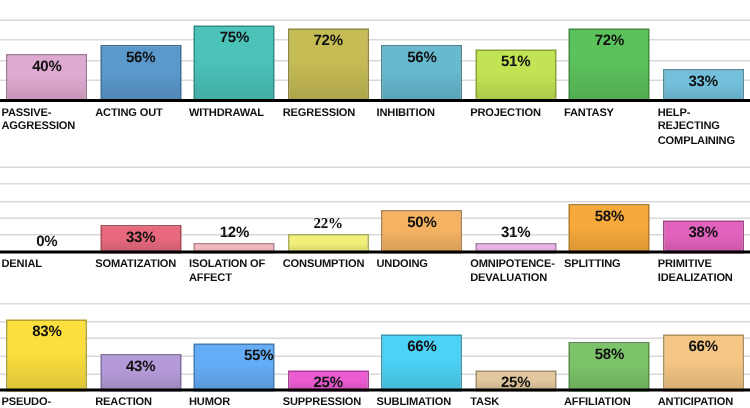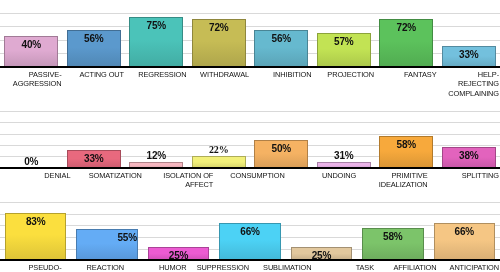--- a/index.html
+++ b/index.html
@@ -95,23 +95,23 @@
     padding-bottom: 2px;
     padding-top: 0;
   }
   .labels {
     display: flex;
     width: 500px;
     padding-top: 2px;
   }
   .label-cell {
     flex: 1 1 0;
-    text-align: right;
+    text-align: left;
     font-size: 7.4px;
-    font-weight: normal;
+    font-weight: bold;
     color: #111111;
     line-height: 1.25;
     letter-spacing: -0.1px;
     padding: 0 1px;
     box-sizing: border-box;
     text-transform: uppercase;
   }
   .row-gap {
     width: 500px;
   }
@@ -150,41 +150,41 @@
               <div class="bar-value">72%</div>
             </div>
           </div>
           <div class="bar-cell">
             <div class="bar" style="height: 38.08px; background: linear-gradient(rgb(102, 185, 207) 0%, rgb(102, 185, 207) 45%, rgb(90, 163, 182) 100%); border: 1px solid rgb(73, 133, 149);">
               <div class="bar-value">56%</div>
             </div>
           </div>
           <div class="bar-cell">
             <div class="bar" style="height: 34.68px; background: linear-gradient(rgb(194, 227, 84) 0%, rgb(194, 227, 84) 45%, rgb(171, 200, 74) 100%); border: 1px solid rgb(140, 163, 60);">
-              <div class="bar-value">57%</div>
+              <div class="bar-value">51%</div>
             </div>
           </div>
           <div class="bar-cell">
             <div class="bar" style="height: 48.96px; background: linear-gradient(rgb(92, 194, 92) 0%, rgb(92, 194, 92) 45%, rgb(81, 171, 81) 100%); border: 1px solid rgb(66, 140, 66);">
               <div class="bar-value">72%</div>
             </div>
           </div>
           <div class="bar-cell">
             <div class="bar" style="height: 22.44px; background: linear-gradient(rgb(115, 192, 221) 0%, rgb(115, 192, 221) 45%, rgb(101, 169, 194) 100%); border: 1px solid rgb(83, 138, 159);">
               <div class="bar-value">33%</div>
             </div>
           </div>
         </div>
       <div class="baseline"></div>
     </div>
     <div class="labels" id="labels-0">
         <div class="label-cell">PASSIVE-AGGRESSION</div>
         <div class="label-cell">ACTING OUT</div>
+        <div class="label-cell">WITHDRAWAL</div>
         <div class="label-cell">REGRESSION</div>
-        <div class="label-cell">WITHDRAWAL</div>
         <div class="label-cell">INHIBITION</div>
         <div class="label-cell">PROJECTION</div>
         <div class="label-cell">FANTASY</div>
         <div class="label-cell">HELP-REJECTING COMPLAINING</div>
       </div>
   </div>
 
   <div class="row-gap" style="height:14px;"></div>
 
   <div class="chart-row">
@@ -239,40 +239,46 @@
           </div>
         </div>
       <div class="baseline"></div>
     </div>
     <div class="labels" id="labels-1">
         <div class="label-cell">DENIAL</div>
         <div class="label-cell">SOMATIZATION</div>
         <div class="label-cell">ISOLATION OF AFFECT</div>
         <div class="label-cell">CONSUMPTION</div>
         <div class="label-cell">UNDOING</div>
+        <div class="label-cell">OMNIPOTENCE-DEVALUATION</div>
+        <div class="label-cell">SPLITTING</div>
         <div class="label-cell">PRIMITIVE IDEALIZATION</div>
-        <div class="label-cell">SPLITTING</div>
       </div>
   </div>
 
   <div class="row-gap" style="height:14px;"></div>
 
   <div class="chart-row">
     <div class="row-plot" id="plot-2" style="height:58px;">
       <div class="gridlines">
           <div class="gridline" style="bottom: 11.6px;"></div>
           <div class="gridline" style="bottom: 23.2px;"></div>
           <div class="gridline" style="bottom: 34.8px;"></div>
           <div class="gridline" style="bottom: 46.4px;"></div>
           <div class="gridline" style="bottom: 58px;"></div>
         </div>
       <div class="bars" id="bars-2">
           <div class="bar-cell">
             <div class="bar" style="height: 48.14px; background: linear-gradient(rgb(251, 223, 62) 0%, rgb(251, 223, 62) 45%, rgb(221, 196, 55) 100%); border: 1px solid rgb(181, 161, 45);">
               <div class="bar-value">83%</div>
+            </div>
+          </div>
+          <div class="bar-cell">
+            <div class="bar" style="height: 24.94px; background: linear-gradient(rgb(180, 154, 216) 0%, rgb(180, 154, 216) 45%, rgb(158, 136, 190) 100%); border: 1px solid rgb(130, 111, 156);">
+              <div class="bar-value">43%</div>
             </div>
           </div>
           <div class="bar-cell">
             <div class="bar" style="height: 31.9px; background: linear-gradient(rgb(100, 172, 245) 0%, rgb(100, 172, 245) 45%, rgb(88, 151, 216) 100%); border: 1px solid rgb(72, 124, 176); justify-content: flex-end;">
               <div class="bar-value">55%</div>
             </div>
           </div>
           <div class="bar-cell">
             <div class="bar" style="height: 14.5px; background: linear-gradient(rgb(236, 91, 210) 0%, rgb(236, 91, 210) 45%, rgb(208, 80, 185) 100%); border: 1px solid rgb(170, 66, 151);">
               <div class="bar-value">25%</div>

